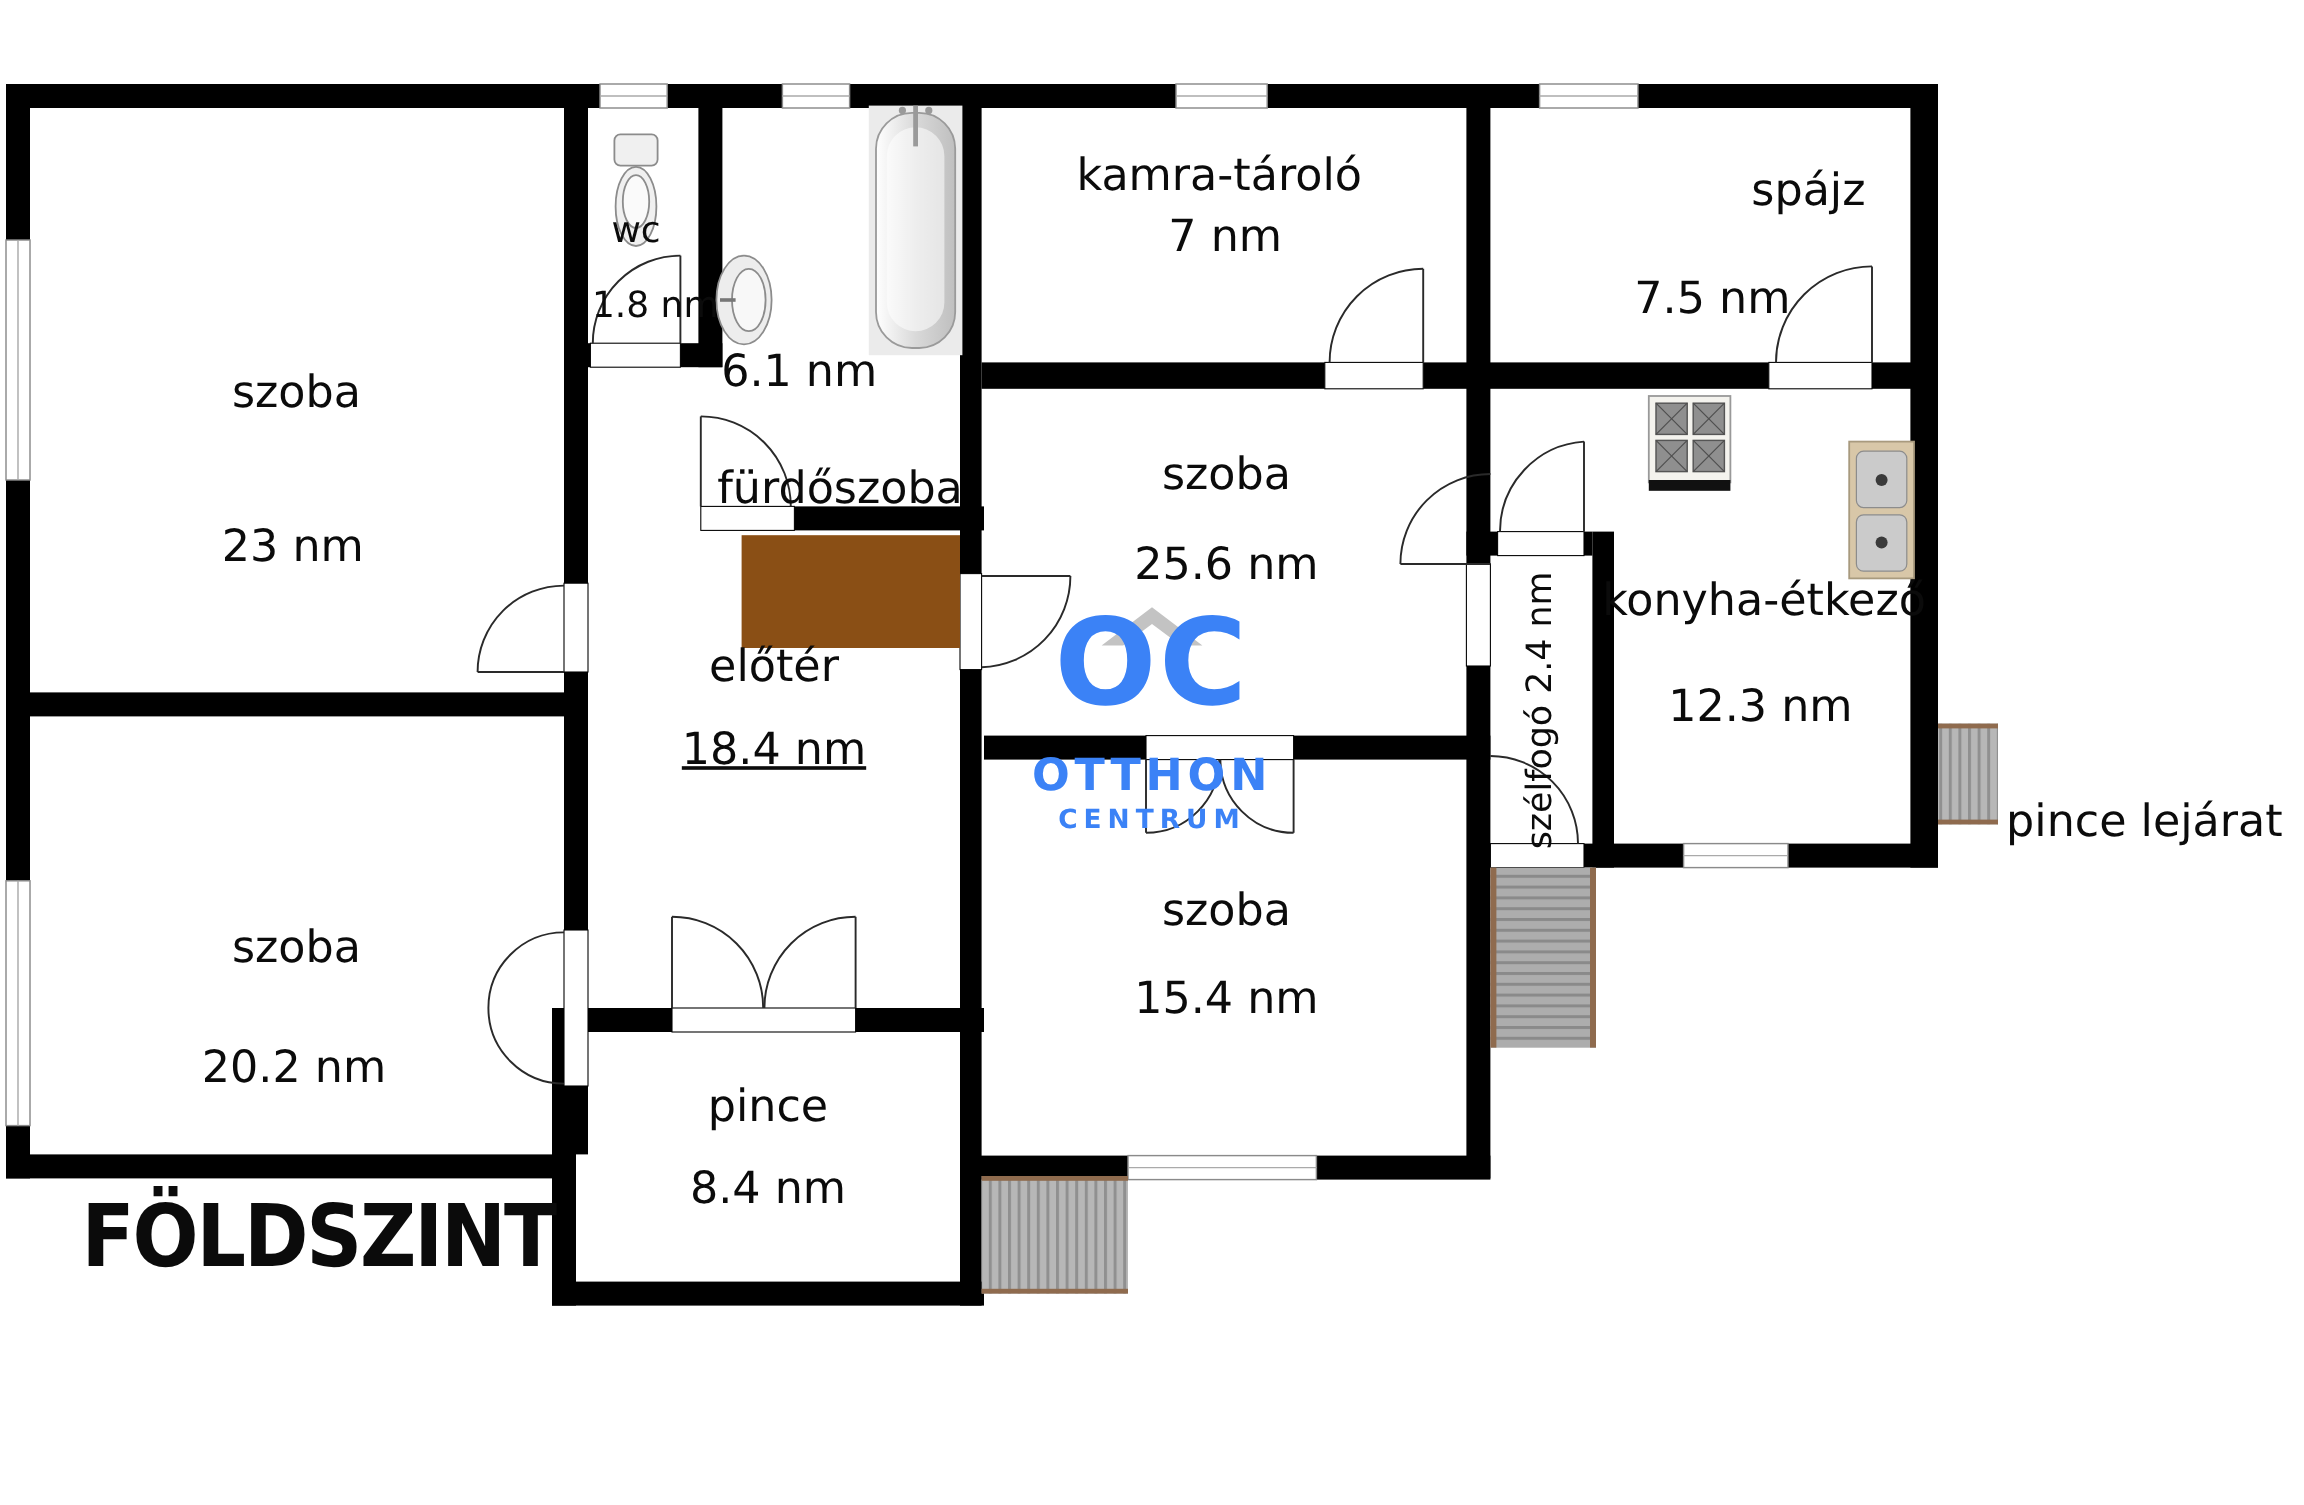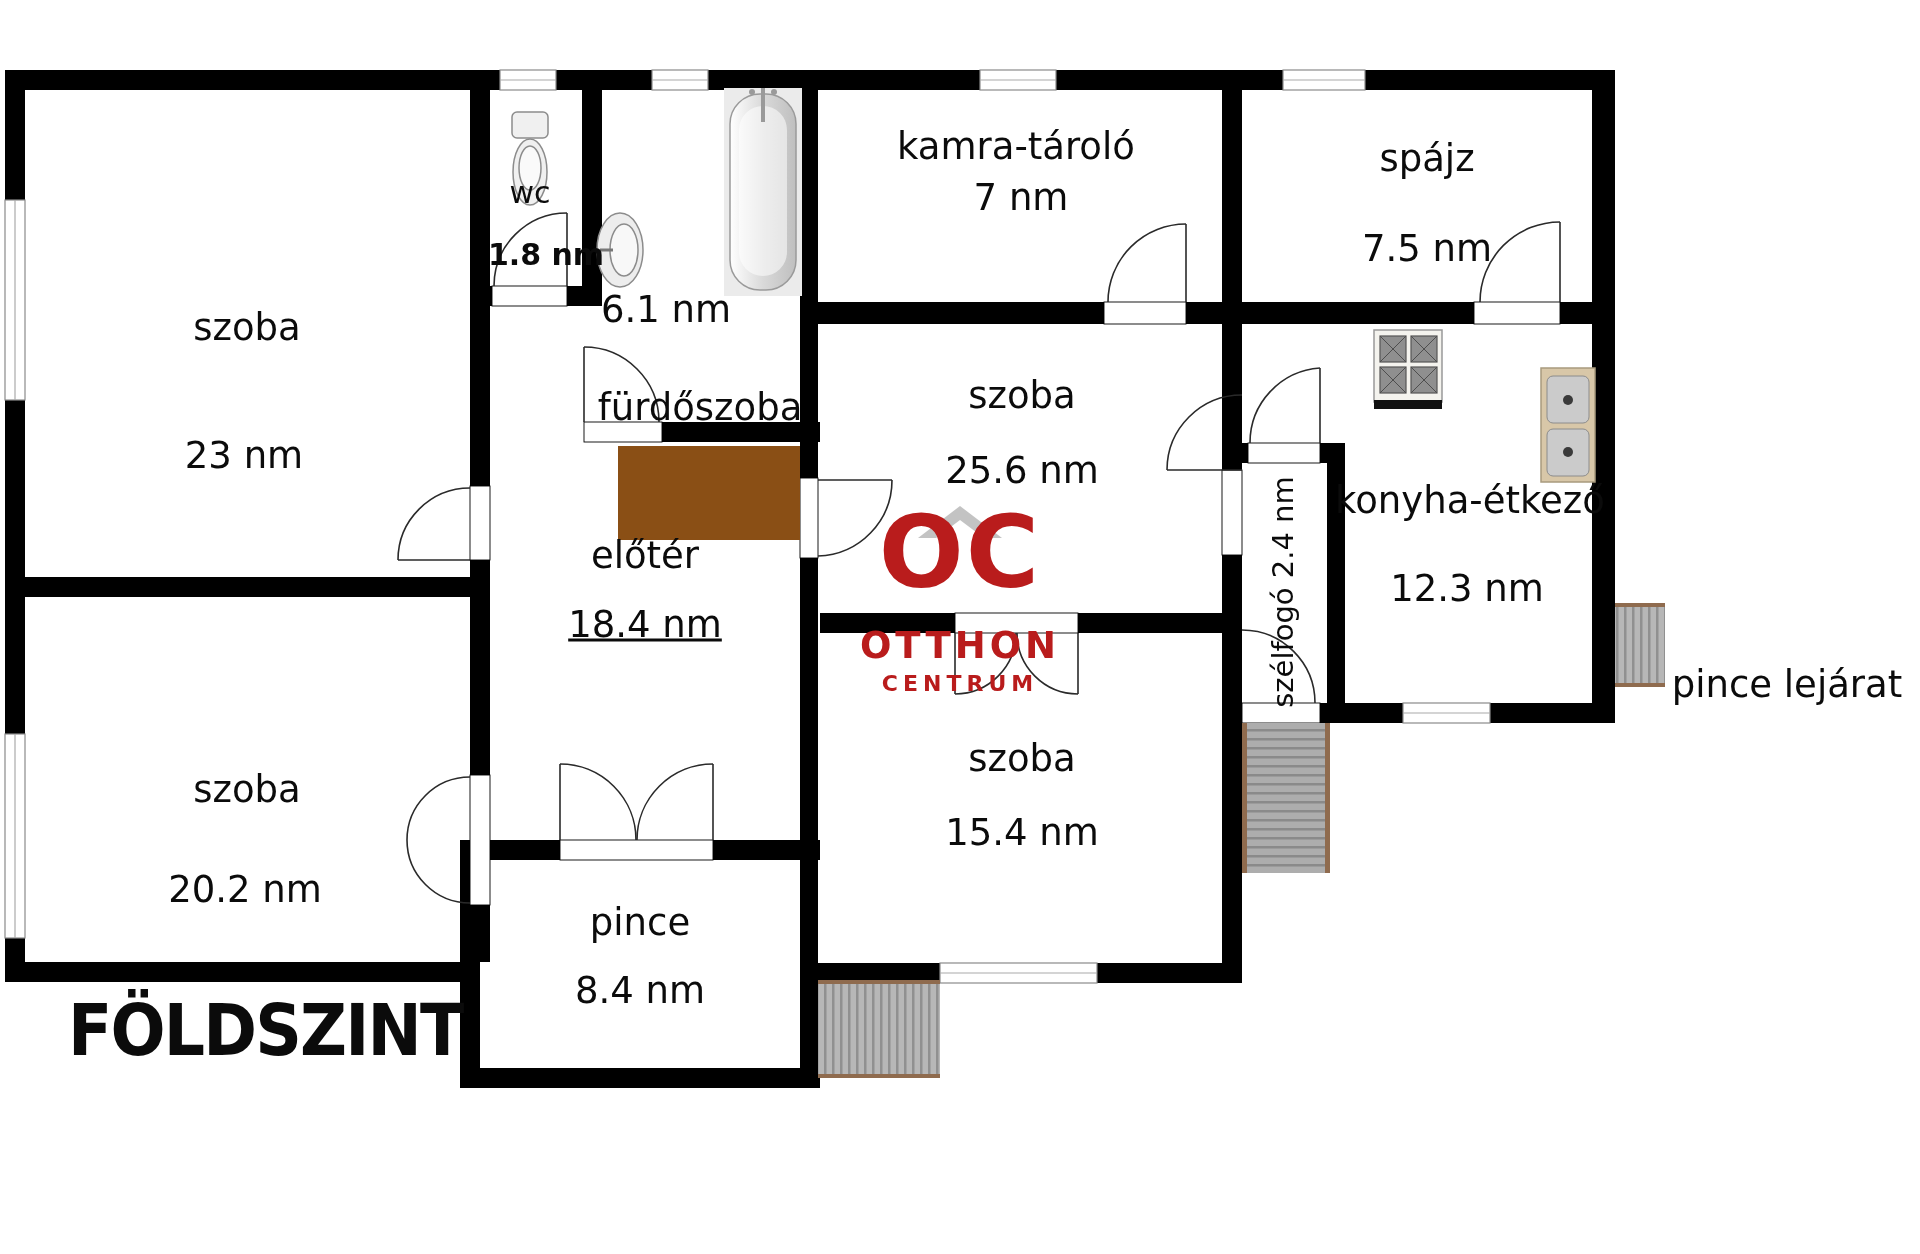--- a/index.html
+++ b/index.html
@@ -6,21 +6,21 @@
   body{font-family:"DejaVu Sans", sans-serif;}
   .stage{position:relative;width:1920px;height:1254px;background:#ffffff;overflow:hidden;}
   .stage svg{position:absolute;left:0;top:0;}
   .lbl{position:absolute;transform:translate(-50%,-50%);white-space:nowrap;
        font-size:37px;color:#0b0b0b;line-height:1;}
   .lbl.small{font-size:30px;}
   .lbl.rot{transform:translate(-50%,-50%) rotate(-90deg);font-size:29px;}
   .floor-title{position:absolute;left:68px;top:988px;font-size:72px;font-weight:600;
        letter-spacing:-2px;transform:scaleX(0.9);transform-origin:left top;color:#0b0b0b;}
   .wm{position:absolute;left:960px;top:505px;width:260px;transform:translateX(-50%);
-      text-align:center;color:#b91c1c;user-select:none;}
+      text-align:center;color:#3b82f6;user-select:none;}
   .wm .oc{font-size:100px;font-weight:bold;letter-spacing:2px;line-height:0.95;}
   .wm .l1{font-size:37px;font-weight:bold;letter-spacing:4px;margin-top:24px;}
   .wm .l2{font-size:22px;font-weight:bold;letter-spacing:5px;margin-top:4px;}
 </style>
 </head>
 <body>
 
 <div class="stage">
 
 <svg width="1920" height="1254" viewBox="0 0 1920 1254">
@@ -247,41 +247,41 @@
   <path d="M918,538 L960,506 L1002,538 L984,538 L960,520 L936,538 Z" fill="#c3c3c3"></path>
 </svg>
 
   <div class="lbl" style="left:247px;top:327px;">szoba</div>
   <div class="lbl" style="left:244px;top:455px;">23 nm</div>
 
   <div class="lbl" style="left:247px;top:789px;">szoba</div>
   <div class="lbl" style="left:245px;top:889px;">20.2 nm</div>
 
   <div class="lbl small" style="left:530px;top:193px;">wc</div>
-  <div class="lbl small" style="left:546px;top:255px;font-weight:bold;">1.8 nm</div>
+  <div class="lbl small" style="left:546px;top:255px;">1.8 nm</div>
 
   <div class="lbl" style="left:666px;top:309px;">6.1 nm</div>
   <div class="lbl" style="left:700px;top:365px;margin-top:42px;">fürdőszoba</div>
 
   <div class="lbl" style="left:645px;top:555px;">előtér</div>
   <div class="lbl" style="left:645px;top:624px;text-decoration:underline;">18.4 nm</div>
 
   <div class="lbl" style="left:640px;top:922px;">pince</div>
   <div class="lbl" style="left:640px;top:990px;">8.4 nm</div>
 
   <div class="lbl" style="left:1016px;top:146px;">kamra-tároló</div>
   <div class="lbl" style="left:1021px;top:197px;">7 nm</div>
 
   <div class="lbl" style="left:1022px;top:395px;">szoba</div>
   <div class="lbl" style="left:1022px;top:470px;">25.6 nm</div>
 
   <div class="lbl" style="left:1022px;top:758px;">szoba</div>
   <div class="lbl" style="left:1022px;top:832px;">15.4 nm</div>
 
-  <div class="lbl" style="left:1427px;top:158px;">spájz</div>
+  <div class="lbl" style="left:1507px;top:158px;">spájz</div>
   <div class="lbl" style="left:1427px;top:248px;">7.5 nm</div>
 
   <div class="lbl" style="left:1470px;top:500px;">konyha-étkező</div>
   <div class="lbl" style="left:1467px;top:588px;">12.3 nm</div>
 
   <div class="lbl rot" style="left:1283px;top:592px;">szélfogó 2.4 nm</div>
 
   <div class="lbl" style="left:1787px;top:640px;margin-top:44px;">pince lejárat</div>
 
   <div class="floor-title">FÖLDSZINT</div>

